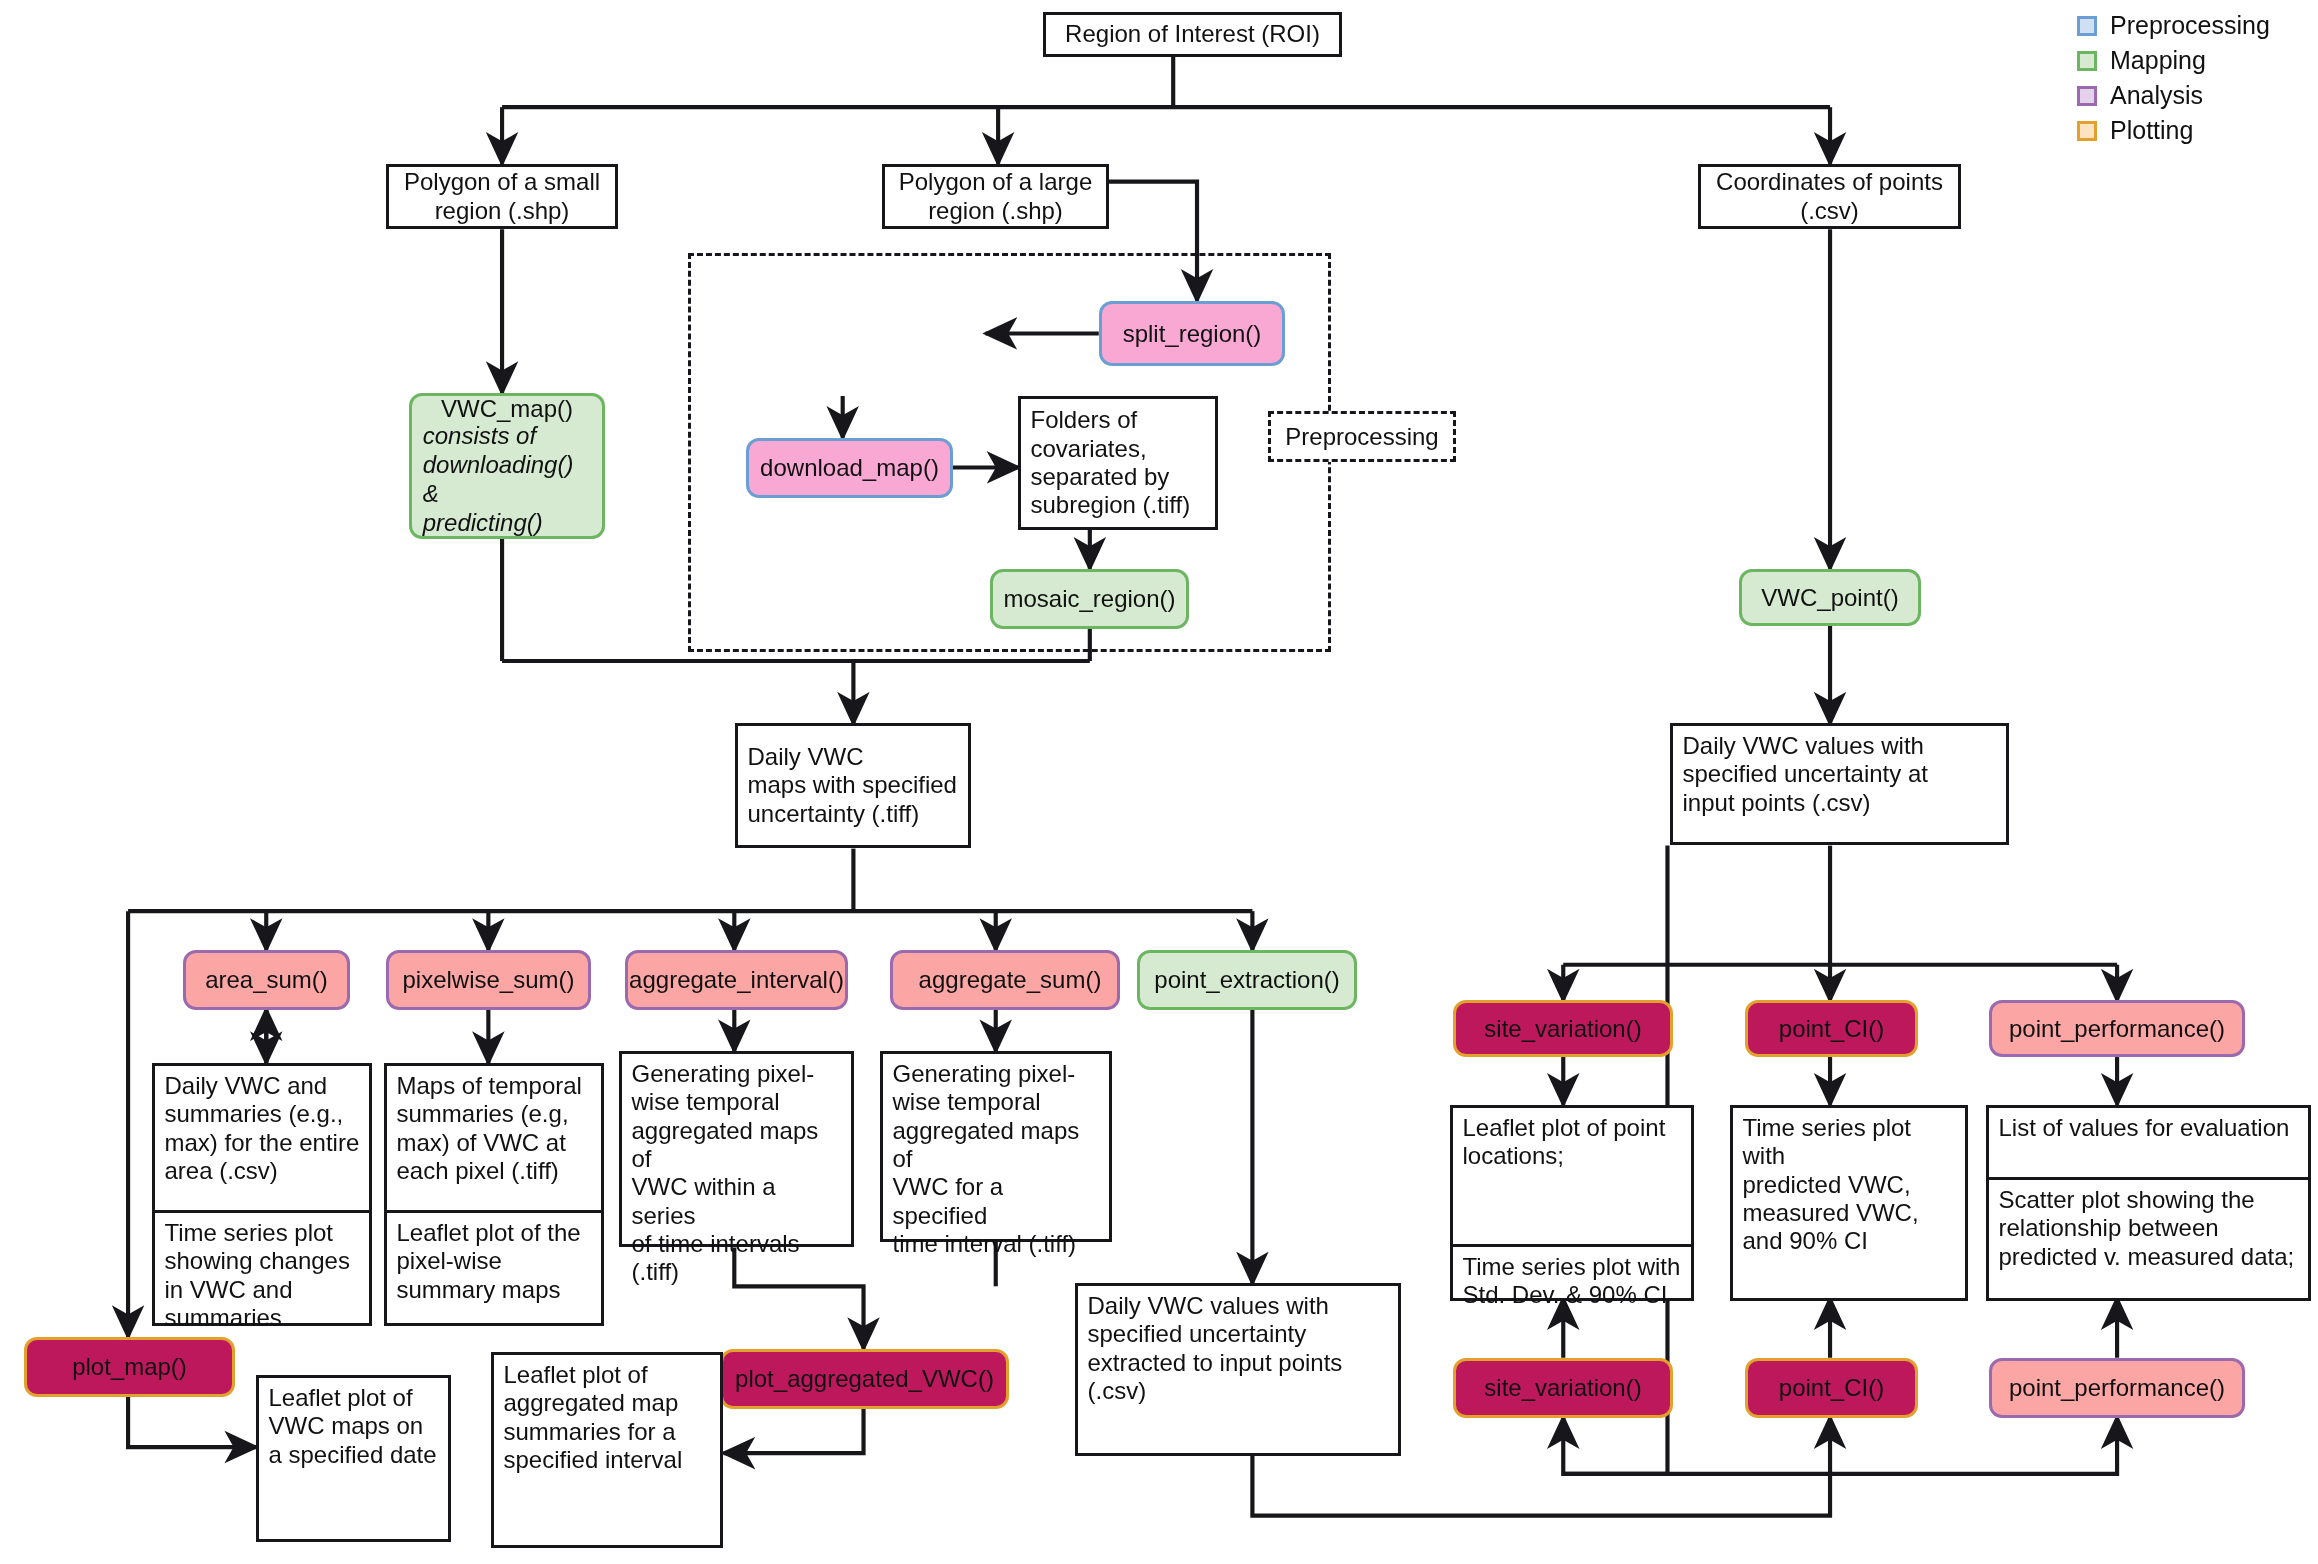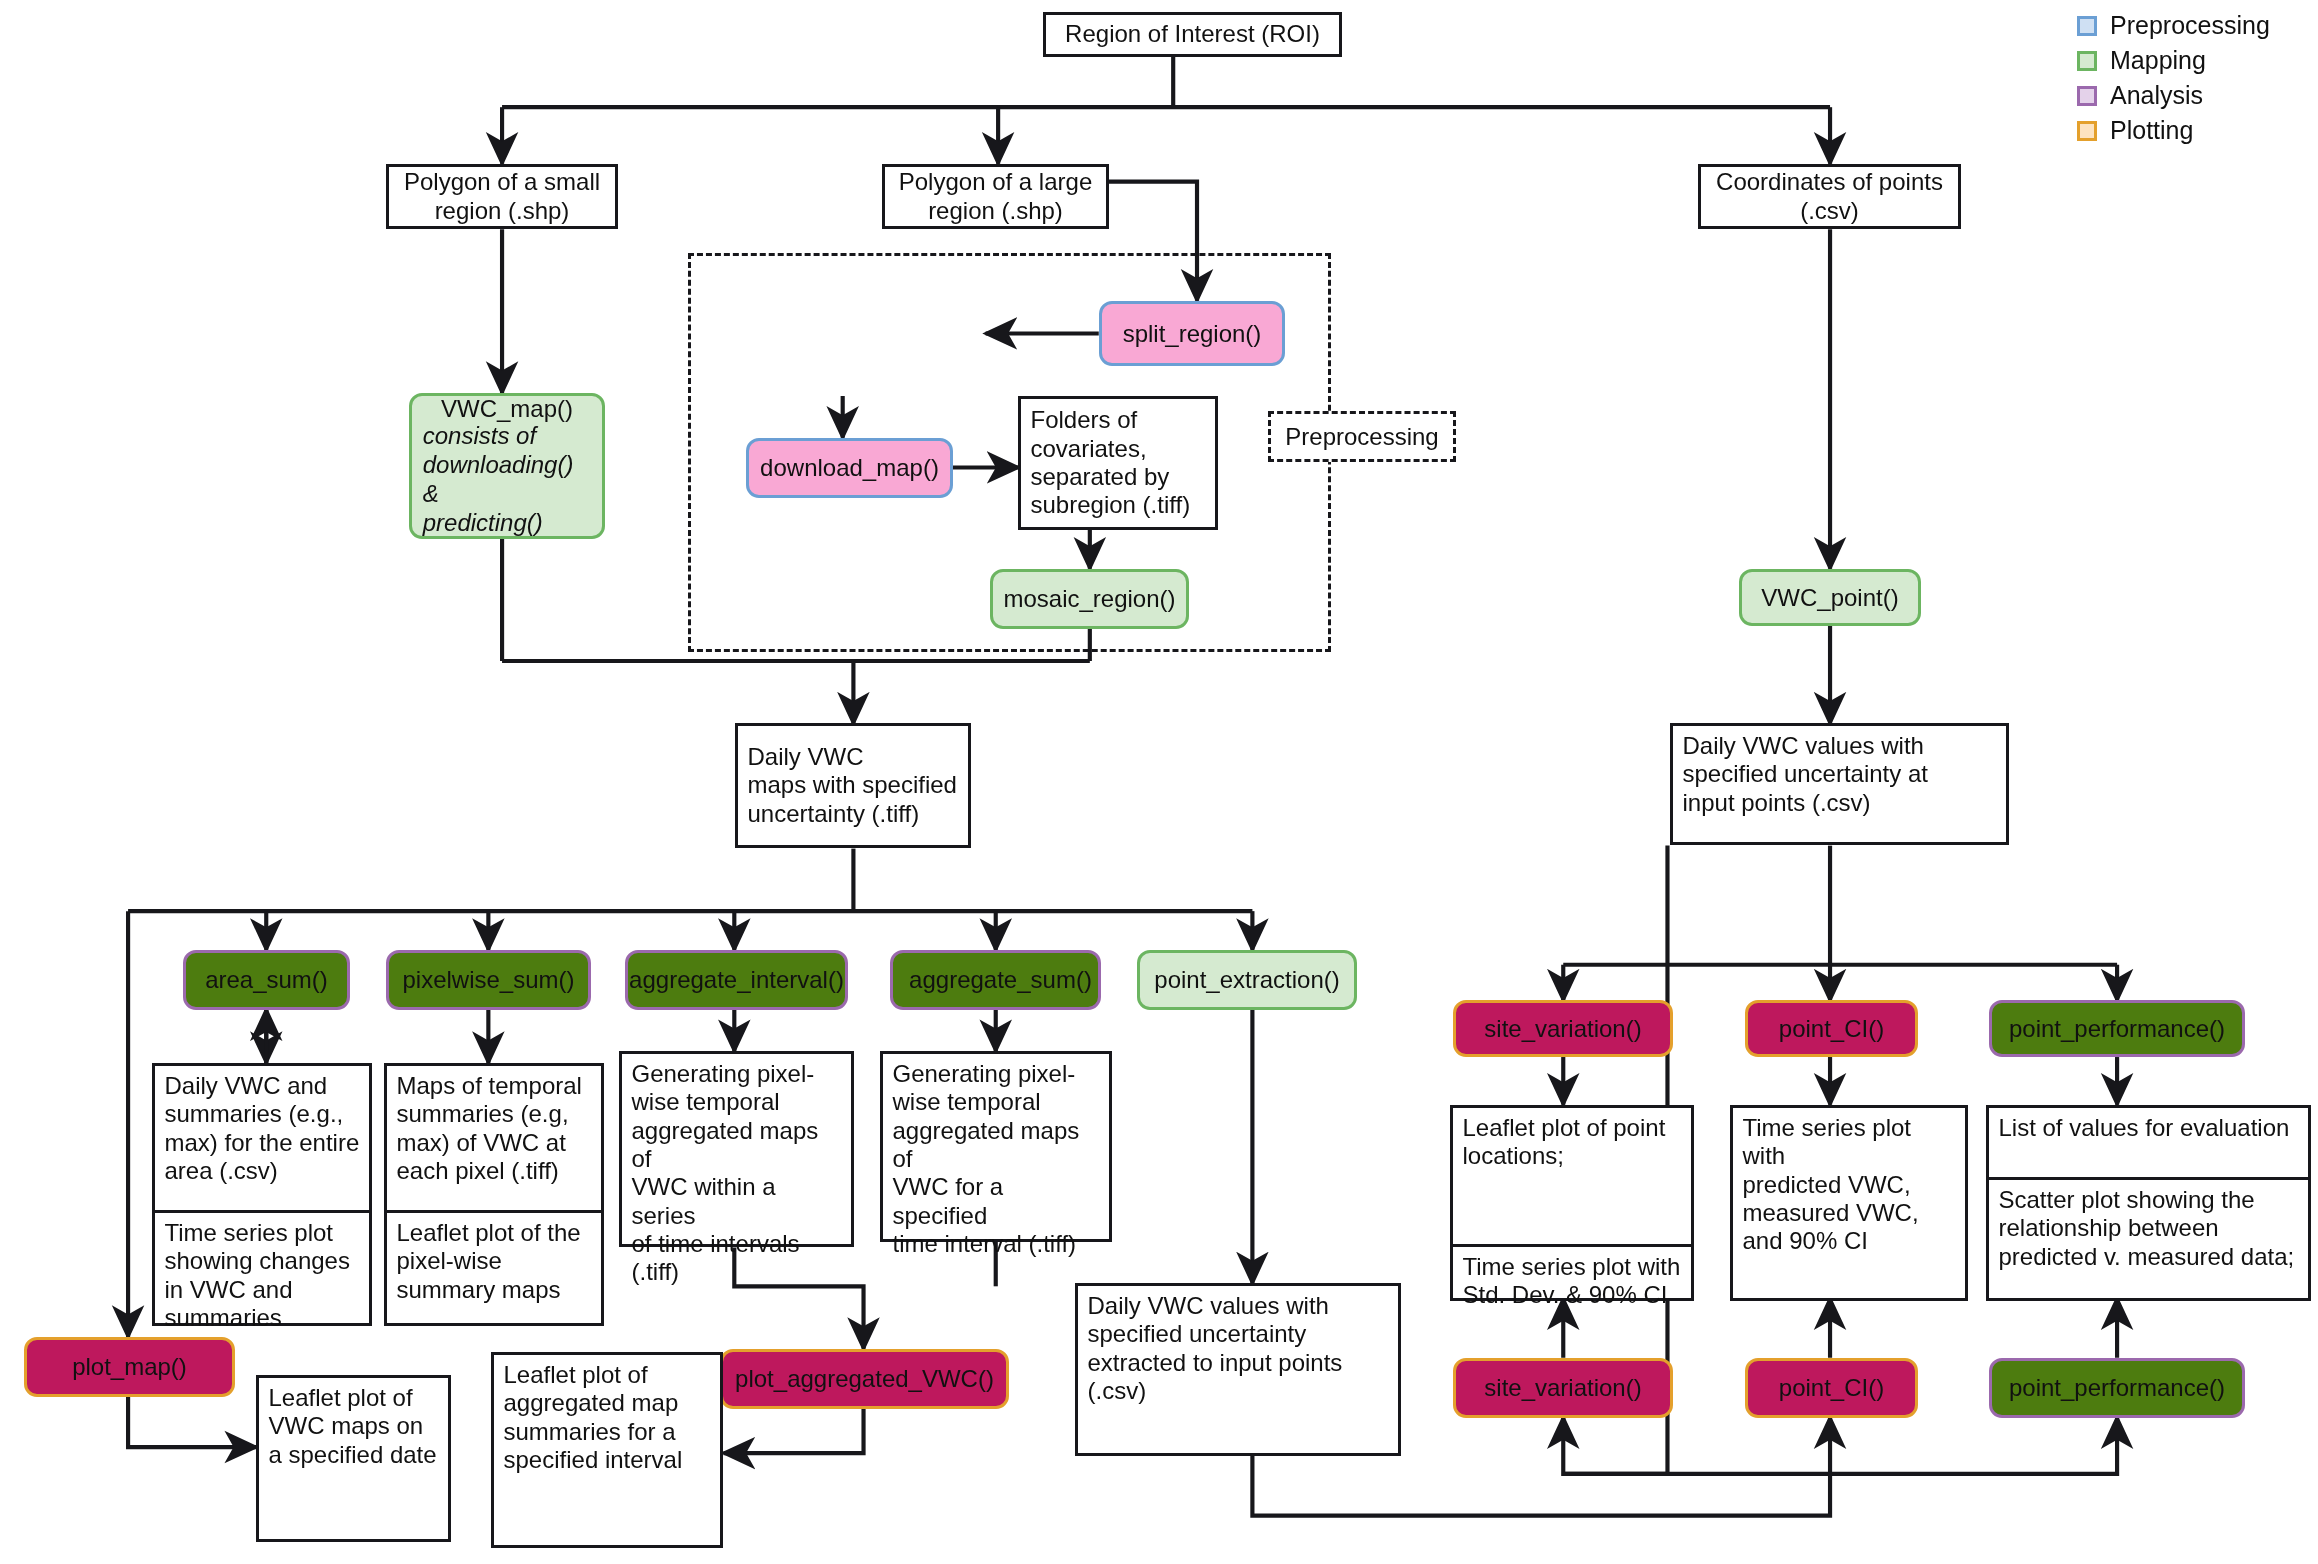--- a/index.html
+++ b/index.html
@@ -9,21 +9,21 @@
   .node{position:absolute;box-sizing:border-box;display:flex;align-items:center;justify-content:flex-start;
         background:#fff;border:3px solid #17171b;padding:6px 9.5px;line-height:1.18;
         font-size:24px;color:#111;}
   .node.ctr{justify-content:center;text-align:center;}
   .node .inner{width:100%;}
   .fn{position:absolute;box-sizing:border-box;display:flex;align-items:center;justify-content:center;
       text-align:center;border-radius:13px;border:3px solid #000;font-size:24px;color:#111;
       padding:3.6px 6px;line-height:1.15;}
   .fn.pre{background:#f9a8d4;border-color:#6b9fd4;}
   .fn.map{background:#d5ead0;border-color:#6cb561;}
-  .fn.ana{background:#4d7c0f;border-color:#9b69ad;}
+  .fn.ana{background:#fca5a5;border-color:#9b69ad;}
   .fn.plo{background:#be185d;border-color:#e4a02c;}
   .split{position:absolute;box-sizing:border-box;background:#fff;border:3px solid #17171b;
          display:flex;flex-direction:column;font-size:24px;color:#111;}
   .split .seg{padding:6px 9.5px;line-height:1.18;flex:0 0 auto;}
   .split .seg.b{border-top:3px solid #17171b;}
   .split .grow{flex:1 1 auto;}
   .dashbox{position:absolute;box-sizing:border-box;border:3.6px dashed #17171b;background:transparent;}
   .dashlabel{position:absolute;box-sizing:border-box;border:3.6px dashed #17171b;background:#fff;
              display:flex;align-items:center;justify-content:center;font-size:24px;color:#111;}
   .legend{position:absolute;left:2077px;top:8.3px;}
@@ -184,21 +184,21 @@
 
   <div class="fn ana" style="left:183px;top:950px;width:167px;height:60px;">
     <span>area_sum()</span>
   </div>
   <div class="fn ana" style="left:386px;top:950px;width:205px;height:60px;">
     <span>pixelwise_sum()</span>
   </div>
   <div class="fn ana" style="left:625px;top:950px;width:223px;height:60px;">
     <span>aggregate_interval()</span>
   </div>
-  <div class="fn ana" style="left:890px;top:950px;width:211px;height:60px;padding-left:16px;">
+  <div class="fn ana" style="left:890px;top:950px;width:230px;height:60px;padding-left:16px;">
     <span>aggregate_sum()</span>
   </div>
   <div class="fn map" style="left:1137px;top:950px;width:220px;height:60px;">
     <span>point_extraction()</span>
   </div>
 
   <div class="split" style="left:384px;top:1063px;width:220px;height:263px;">
     <div class="seg" style="white-space:pre-line;height:132px;">Maps of temporal
 summaries (e.g,
 max) of VWC at

